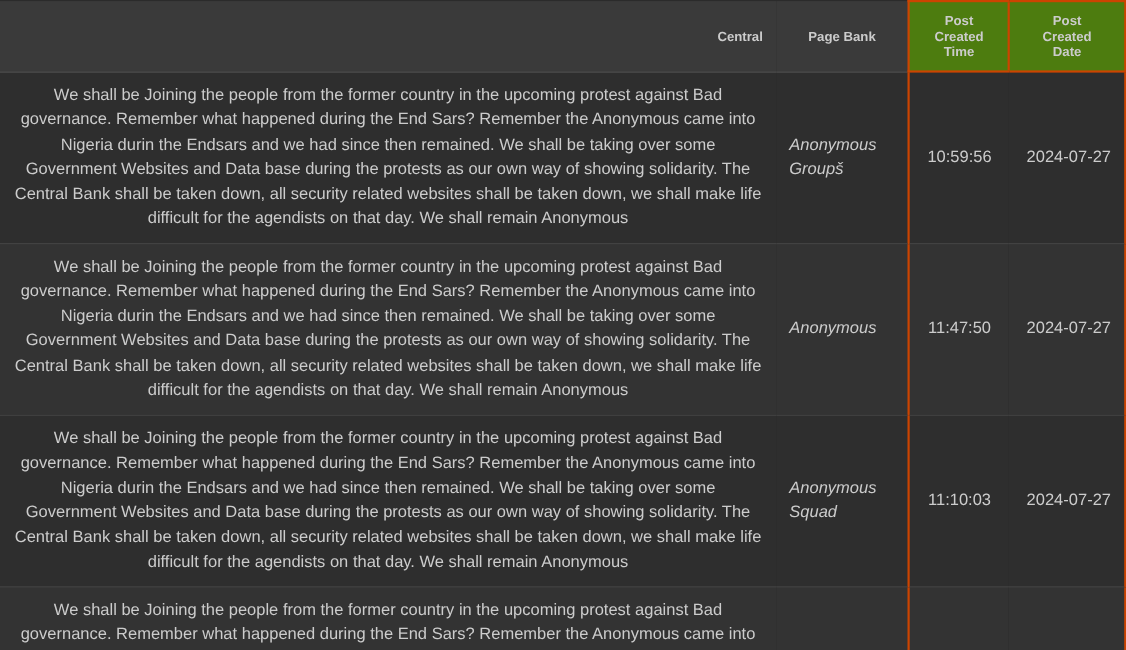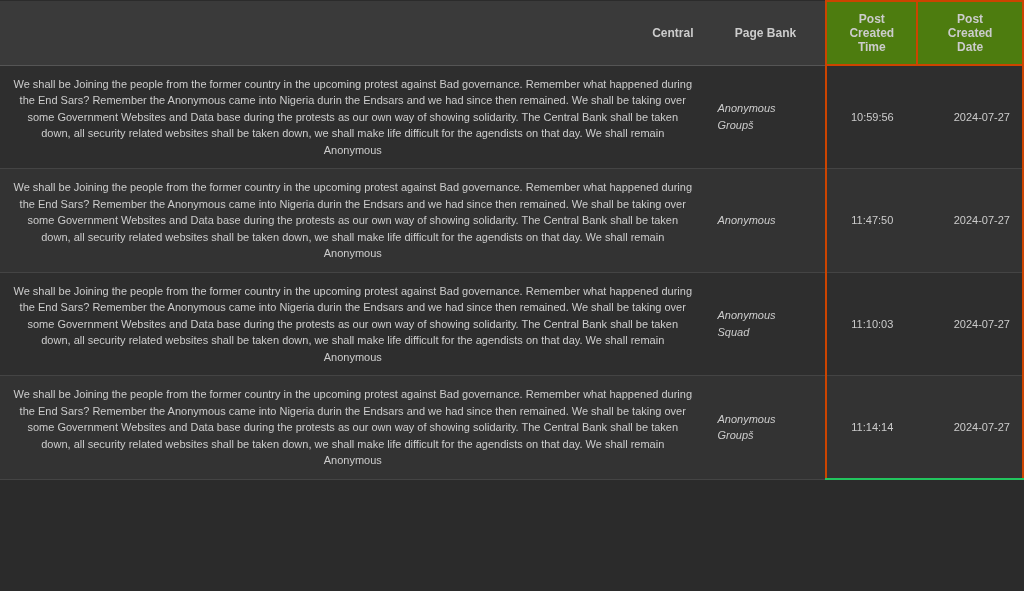--- a/index.html
+++ b/index.html
@@ -47,21 +47,21 @@
     tbody tr:nth-child(odd) {
       background-color: #2e2e2e;
     }
     tbody tr:nth-child(even) {
       background-color: #333333;
     }
     tbody td {
       padding: 10px 12px;
       vertical-align: middle;
       color: #cccccc;
-      font-size: 11px;
+      font-size: 15px;
       line-height: 1.5;
     }
     .message-cell {
       text-align: center;
       width: 700px;
     }
     .page-name-cell {
       text-align: left;
       width: 120px;
       font-style: italic;

